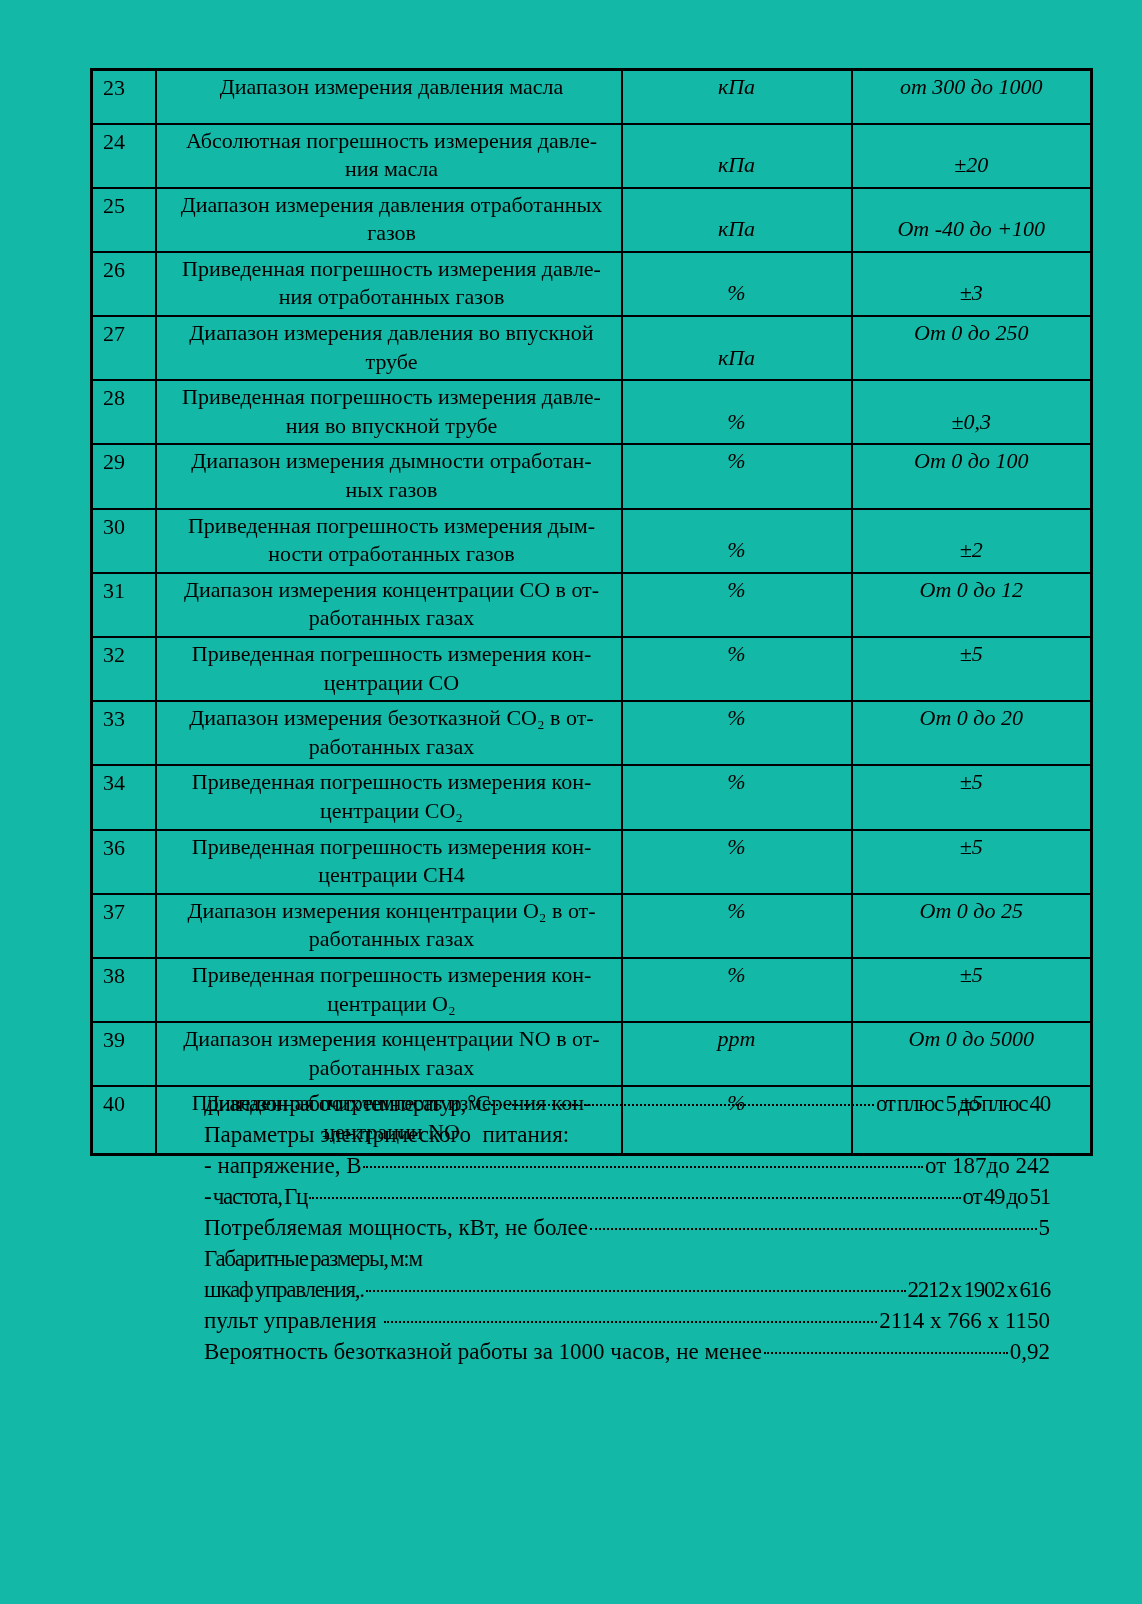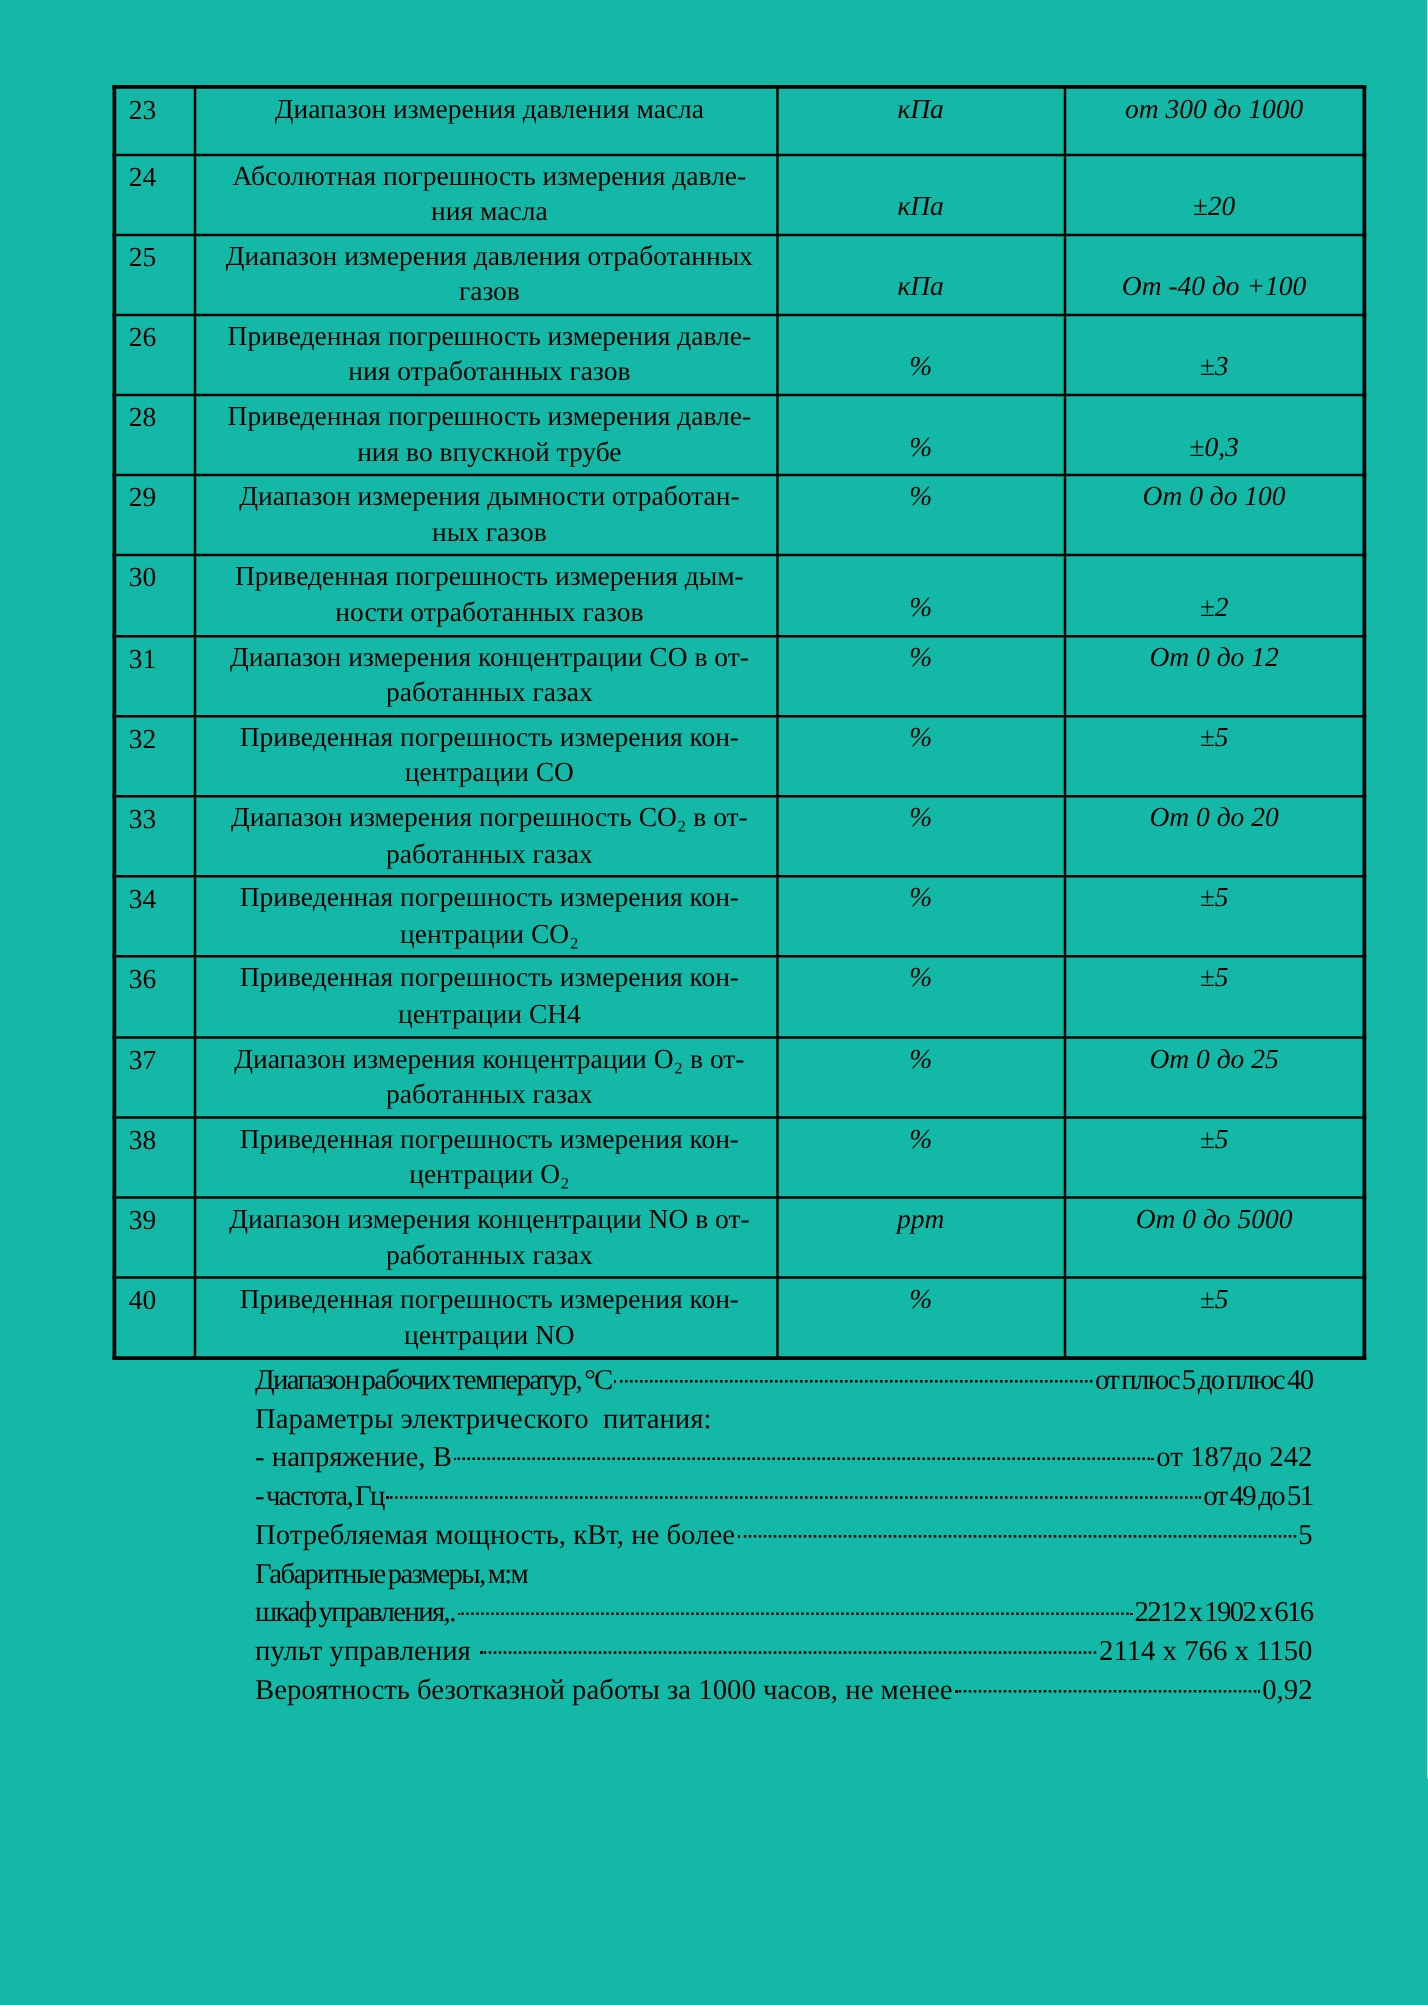--- a/index.html
+++ b/index.html
@@ -93,20 +93,27 @@
           <td class="val pos-b">От -40 до +100</td>
         </tr>
         <tr>
           <td class="num">26</td>
           <td class="desc">Приведенная погрешность измерения давле-
 ния отработанных газов</td>
           <td class="unit pos-b">%</td>
           <td class="val pos-b">±3</td>
         </tr>
         <tr>
+          <td class="num">27</td>
+          <td class="desc">Диапазон измерения давления во впускной
+трубе</td>
+          <td class="unit pos-b">кПа</td>
+          <td class="val pos-t">От 0 до 250</td>
+        </tr>
+        <tr>
           <td class="num">28</td>
           <td class="desc">Приведенная погрешность измерения давле-
 ния во впускной трубе</td>
           <td class="unit pos-b">%</td>
           <td class="val pos-b">±0,3</td>
         </tr>
         <tr>
           <td class="num">29</td>
           <td class="desc">Диапазон измерения дымности отработан-
 ных газов</td>
@@ -129,21 +136,21 @@
         </tr>
         <tr>
           <td class="num">32</td>
           <td class="desc">Приведенная погрешность измерения кон-
 центрации СО</td>
           <td class="unit pos-t">%</td>
           <td class="val pos-t">±5</td>
         </tr>
         <tr>
           <td class="num">33</td>
-          <td class="desc">Диапазон измерения погрешность СО₂ в от-
+          <td class="desc">Диапазон измерения безотказной СО₂ в от-
 работанных газах</td>
           <td class="unit pos-t">%</td>
           <td class="val pos-t">От 0 до 20</td>
         </tr>
         <tr>
           <td class="num">34</td>
           <td class="desc">Приведенная погрешность измерения кон-
 центрации СО₂</td>
           <td class="unit pos-t">%</td>
           <td class="val pos-t">±5</td>

